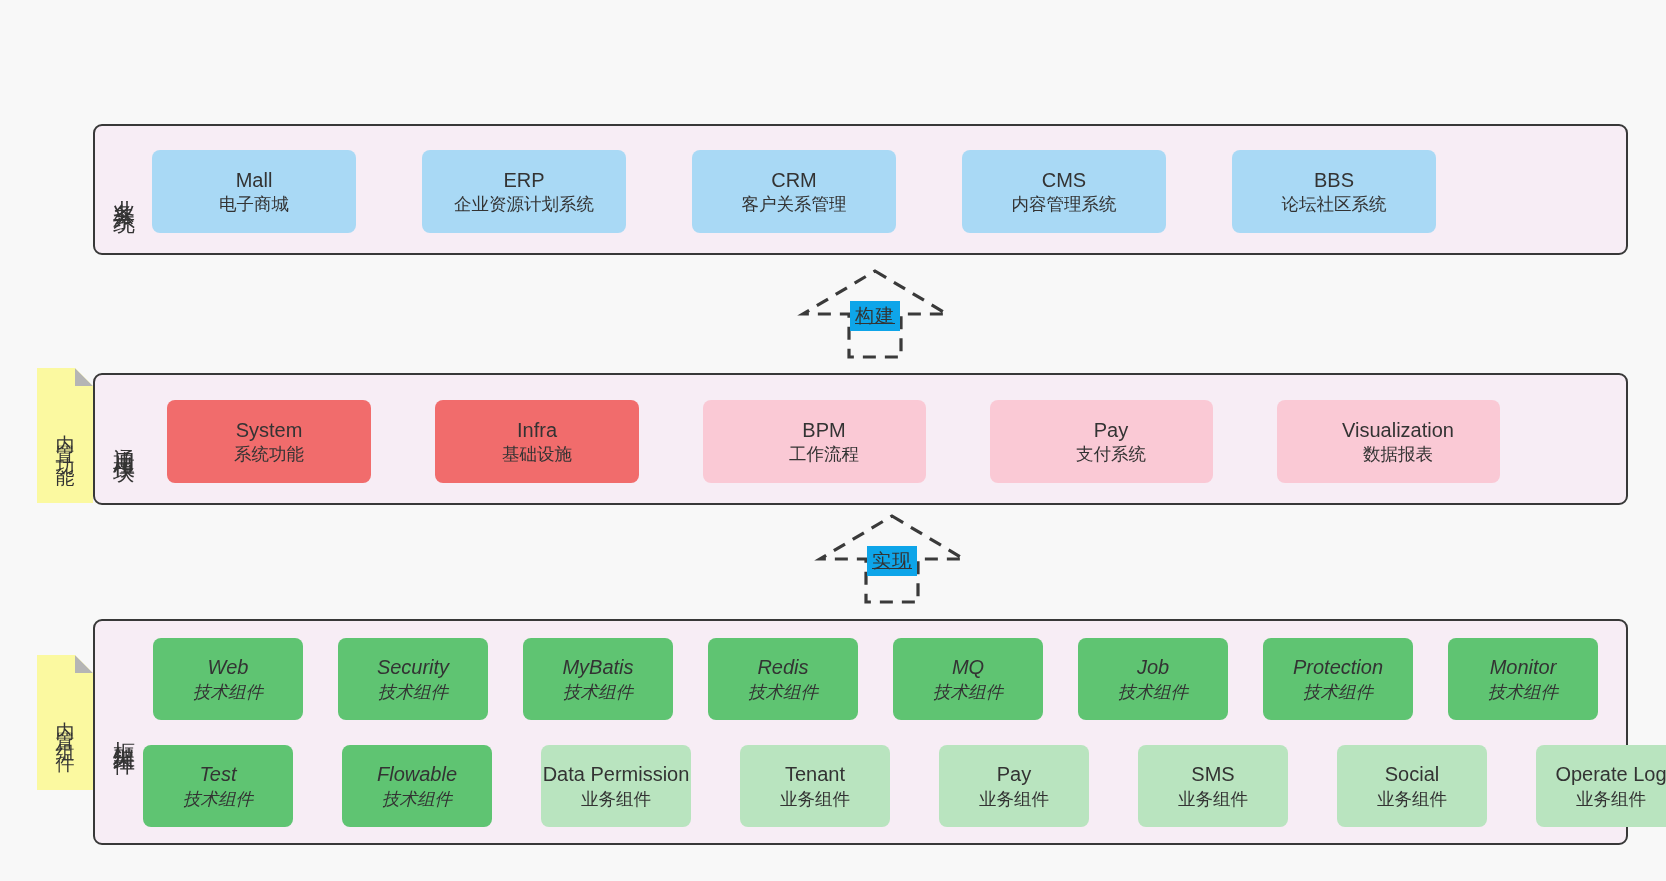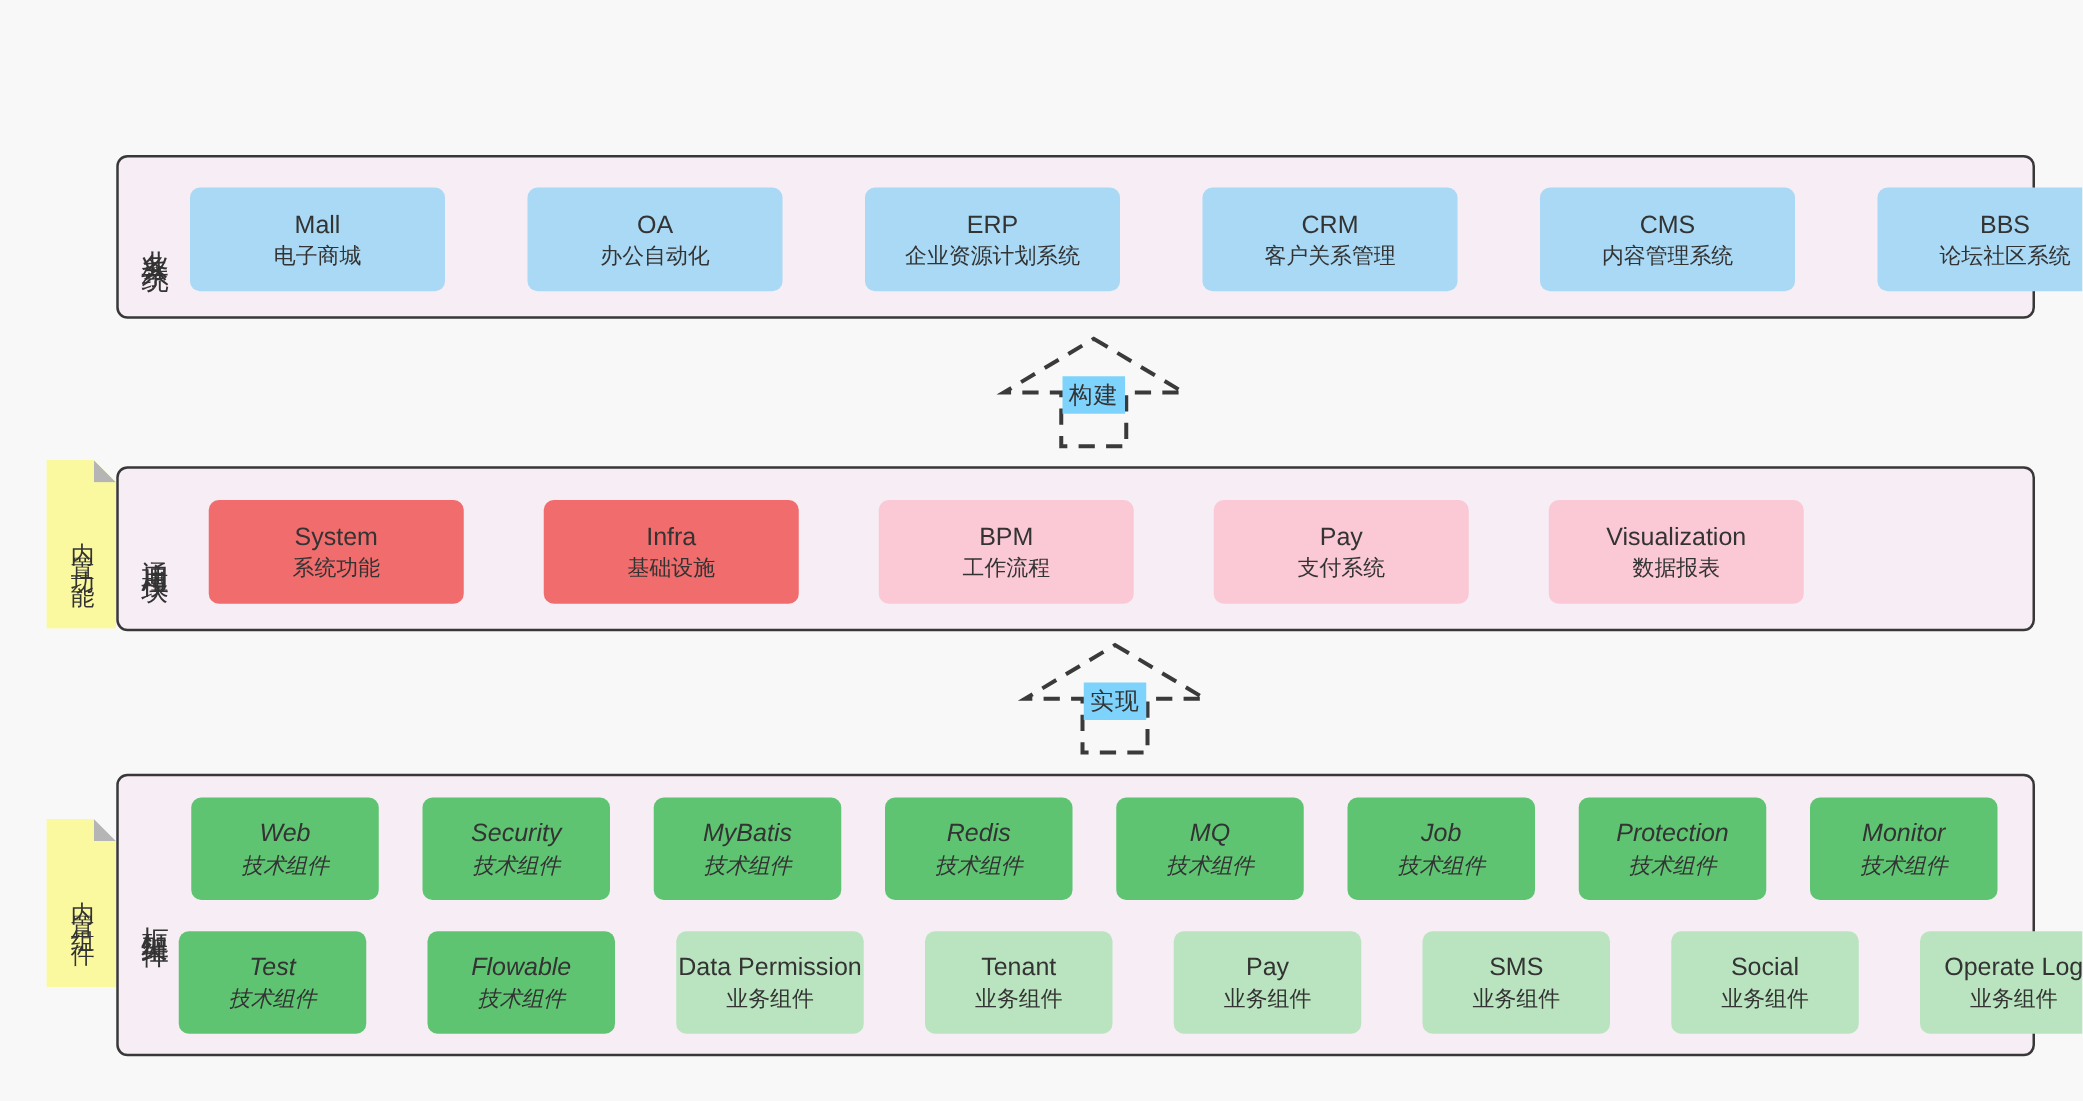--- a/index.html
+++ b/index.html
@@ -51,21 +51,21 @@
     align-items:center;justify-content:center;
     text-align:center;
     line-height:1.28;
   }
   .box-lg{width:204px;height:83px;}
   .box-sm{width:150px;height:82px;}
   .bn{font-size:20px;}
   .bd{font-size:17.5px;}
   .blue{background:#a9d9f5;}
   .red{background:#f16c6c;}
-  .pink{background:#fac9d5;}
+  .pink{background:#fac9d5;padding-left:19px;}
   .green{background:#5fc472;font-style:italic;}
   .light_green{background:#b9e4bf;}
   .note{
     position:absolute;
     left:37px;width:56px;height:135px;
     background:#fbf9a0;
     clip-path:polygon(0 0, calc(100% - 18px) 0, 100% 18px, 100% 100%, 0 100%);
     display:flex;align-items:center;justify-content:center;
   }
   .note-mid{top:368px;}
@@ -85,25 +85,26 @@
     position:absolute;
     width:160px;height:92px;
   }
   .arrow1{left:795px;top:268px;}
   .arrow2{left:812px;top:513px;}
   .arrow svg{position:absolute;inset:0;}
   .arrow-label{
     position:absolute;
     left:50%;top:48px;
     transform:translate(-50%,-50%);
-    background:#7dd3fc;
+    background:#0ea5e9;
     padding:2px 5px;
     font-size:19px;
     letter-spacing:1px;
     white-space:nowrap;
+    text-decoration:underline;
   }
 </style>
 </head>
 <body>
 
 <div class="canvas">
 
   <div class="note note-mid">
     <span class="note-fold"></span>
     <span class="vtext">内置功能</span>
@@ -112,24 +113,20 @@
     <span class="note-fold"></span>
     <span class="vtext">内置组件</span>
   </div>
 
   <div class="band band1">
     <div class="band-label vtext">业务系统</div>
     <div class="row row-b1">
       <div class="box box-lg blue">
         <div class="bn">Mall</div>
         <div class="bd">电子商城</div>
-      </div>
-      <div class="box box-lg blue">
-        <div class="bn">OA</div>
-        <div class="bd">办公自动化</div>
       </div>
       <div class="box box-lg blue">
         <div class="bn">ERP</div>
         <div class="bd">企业资源计划系统</div>
       </div>
       <div class="box box-lg blue">
         <div class="bn">CRM</div>
         <div class="bd">客户关系管理</div>
       </div>
       <div class="box box-lg blue">

